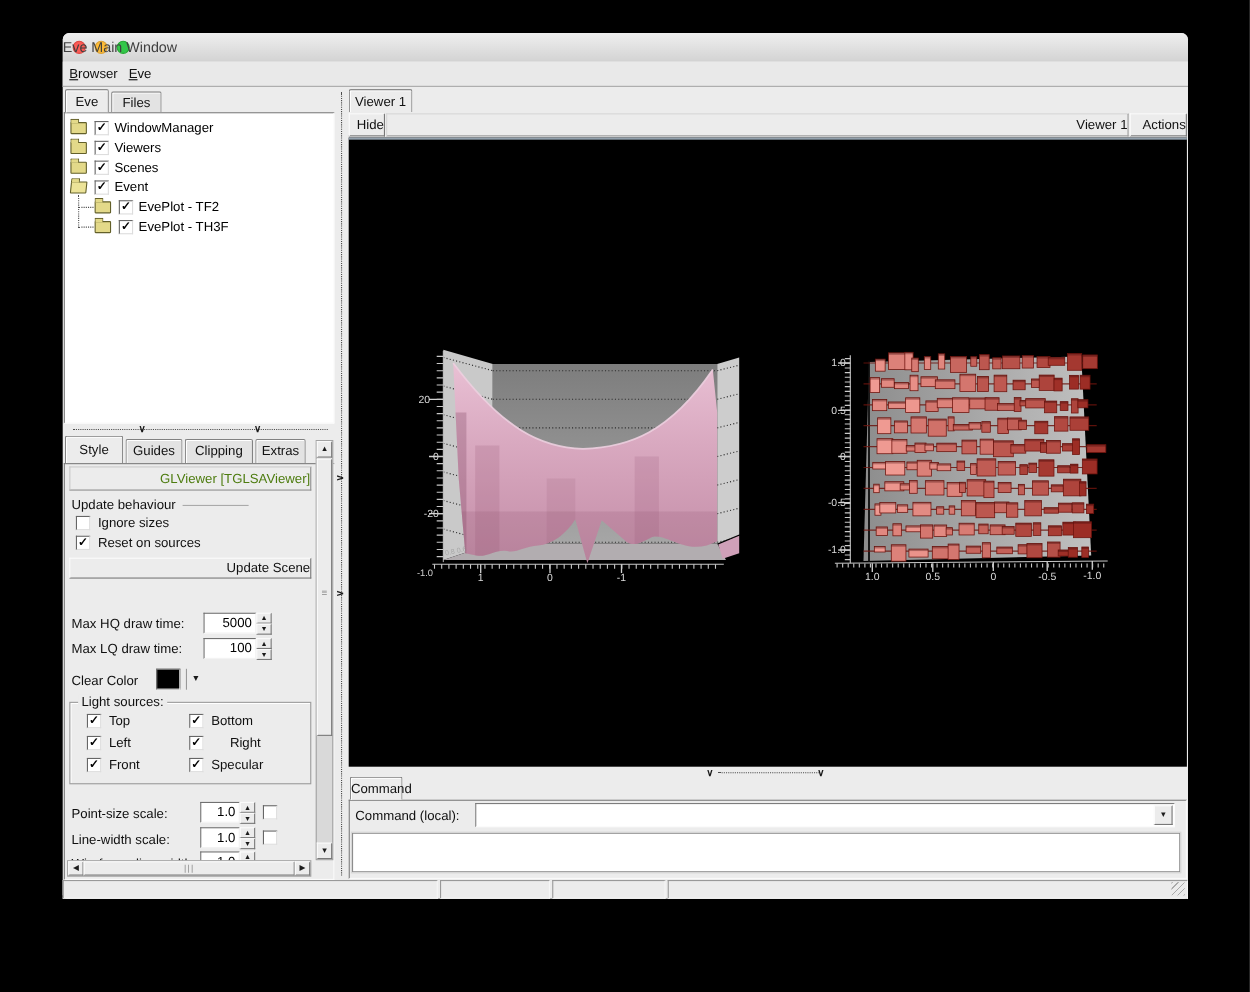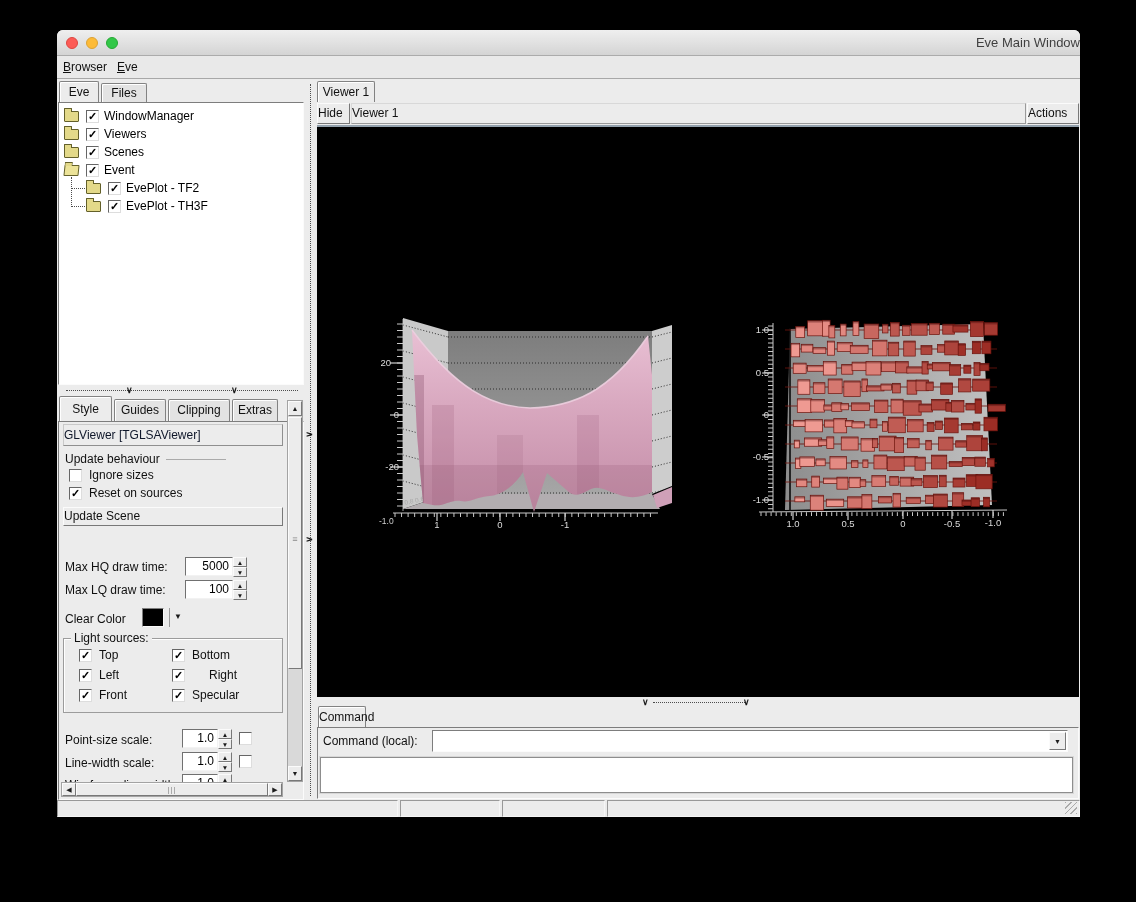--- a/index.html
+++ b/index.html
@@ -4,29 +4,29 @@
 <style>
   *{margin:0;padding:0;box-sizing:border-box}
   html,body{width:1136px;height:902px;background:#000;overflow:hidden;
     font-family:"Liberation Sans",sans-serif;-webkit-font-smoothing:antialiased}
   .abs{position:absolute}
   #win{position:absolute;left:57px;top:30px;width:1023px;height:787px;background:#ececec;
     border-radius:6px 6px 4px 4px;box-shadow:0 18px 50px rgba(0,0,0,.65)}
   
   .titlebar{left:0;top:0;width:1023px;height:26px;background:linear-gradient(#efefef,#d4d4d4);
     border-bottom:1px solid #ababab;border-radius:6px 6px 0 0}
-  .title{left:0;top:0;width:100%;text-align:right;line-height:25px;font-size:13px;color:#3f3f3f}
+  .title{left:0;top:0;width:100%;text-align:left;line-height:25px;font-size:13px;color:#3f3f3f}
   .light{width:12px;height:12px;border-radius:50%;top:7px}
   .menubar{left:0;top:26px;width:1023px;height:23px;background:#e9e9e9;border-bottom:1px solid #a8a8a8}
   .menu-item{top:3px;height:17px;font-size:12px;color:#101010;line-height:17px}
   .mn{text-decoration:underline}
   
   .raised{border:1px solid;border-color:#fbfbfb #787878 #787878 #fbfbfb;background:#ececec}
   .sunken{border:1px solid;border-color:#7d7d7d #fbfbfb #fbfbfb #7d7d7d}
-  .btn{font-size:12px;color:#111;text-align:left}
+  .btn{font-size:12px;color:#111;text-align:right}
   .tab{background:#ececec;border:1px solid #828282;border-bottom:none;border-radius:2px 2px 0 0;
     font-size:12px;color:#111;text-align:center;box-shadow:inset 1px 1px 0 #fff}
   .tab.active{z-index:6}
   .lbl{font-size:12px;color:#101010;white-space:nowrap}
   .cb{width:13px;height:13px;background:#fff;border:1px solid;border-color:#666 #ddd #ddd #666;
     font-size:11px;line-height:11px;text-align:center;color:#000;font-weight:bold}
   .entry{background:#fff;border:1px solid;border-color:#707070 #f2f2f2 #f2f2f2 #707070;
     font-size:12px;color:#000;text-align:right;padding-right:3px}
   .spin{width:14px;height:10px;font-size:6.5px;line-height:9px;text-align:center;color:#1a1a1a}
   .gbox{border:1px solid #9c9c9c;box-shadow:inset 1px 1px 0 #fff}
@@ -37,21 +37,21 @@
   .track{background:#d9d9d9;border:1px solid #a3a3a3}
   .arrowbtn{font-size:7px;color:#1c1c1c;text-align:center}
   .grip{color:#8a8a8a;font-size:9px;text-align:center}
   .tree-row{height:18px;display:flex;align-items:center;font-size:12px;color:#000}
   .folder{width:15px;height:11px;position:relative;background:#e3d989;border:1px solid #63602a;
     border-radius:1px;flex:none}
   .folder::before{content:"";position:absolute;left:-1px;top:-4px;width:6px;height:3px;
     background:#e3d989;border:1px solid #63602a;border-bottom:none;border-radius:1px 1px 0 0}
   .folder.open{background:#ece398;transform:skewX(-6deg)}
   .statuscell{background:#ececec;border:1px solid;border-color:#999 #f6f6f6 #f6f6f6 #999}
-  .blue{color:#0f172a}
+  .blue{color:#4d7c0f}
   svg text{font-family:"Liberation Sans",sans-serif}
 </style>
 </head>
 <body>
 
 <div id="win">
 
   <div class="abs titlebar">
     <div class="abs light" style="left:9px;background:#fc5b56;border:1px solid #dd4741"></div>
     <div class="abs light" style="left:29px;background:#fdbb37;border:1px solid #dca234"></div>

